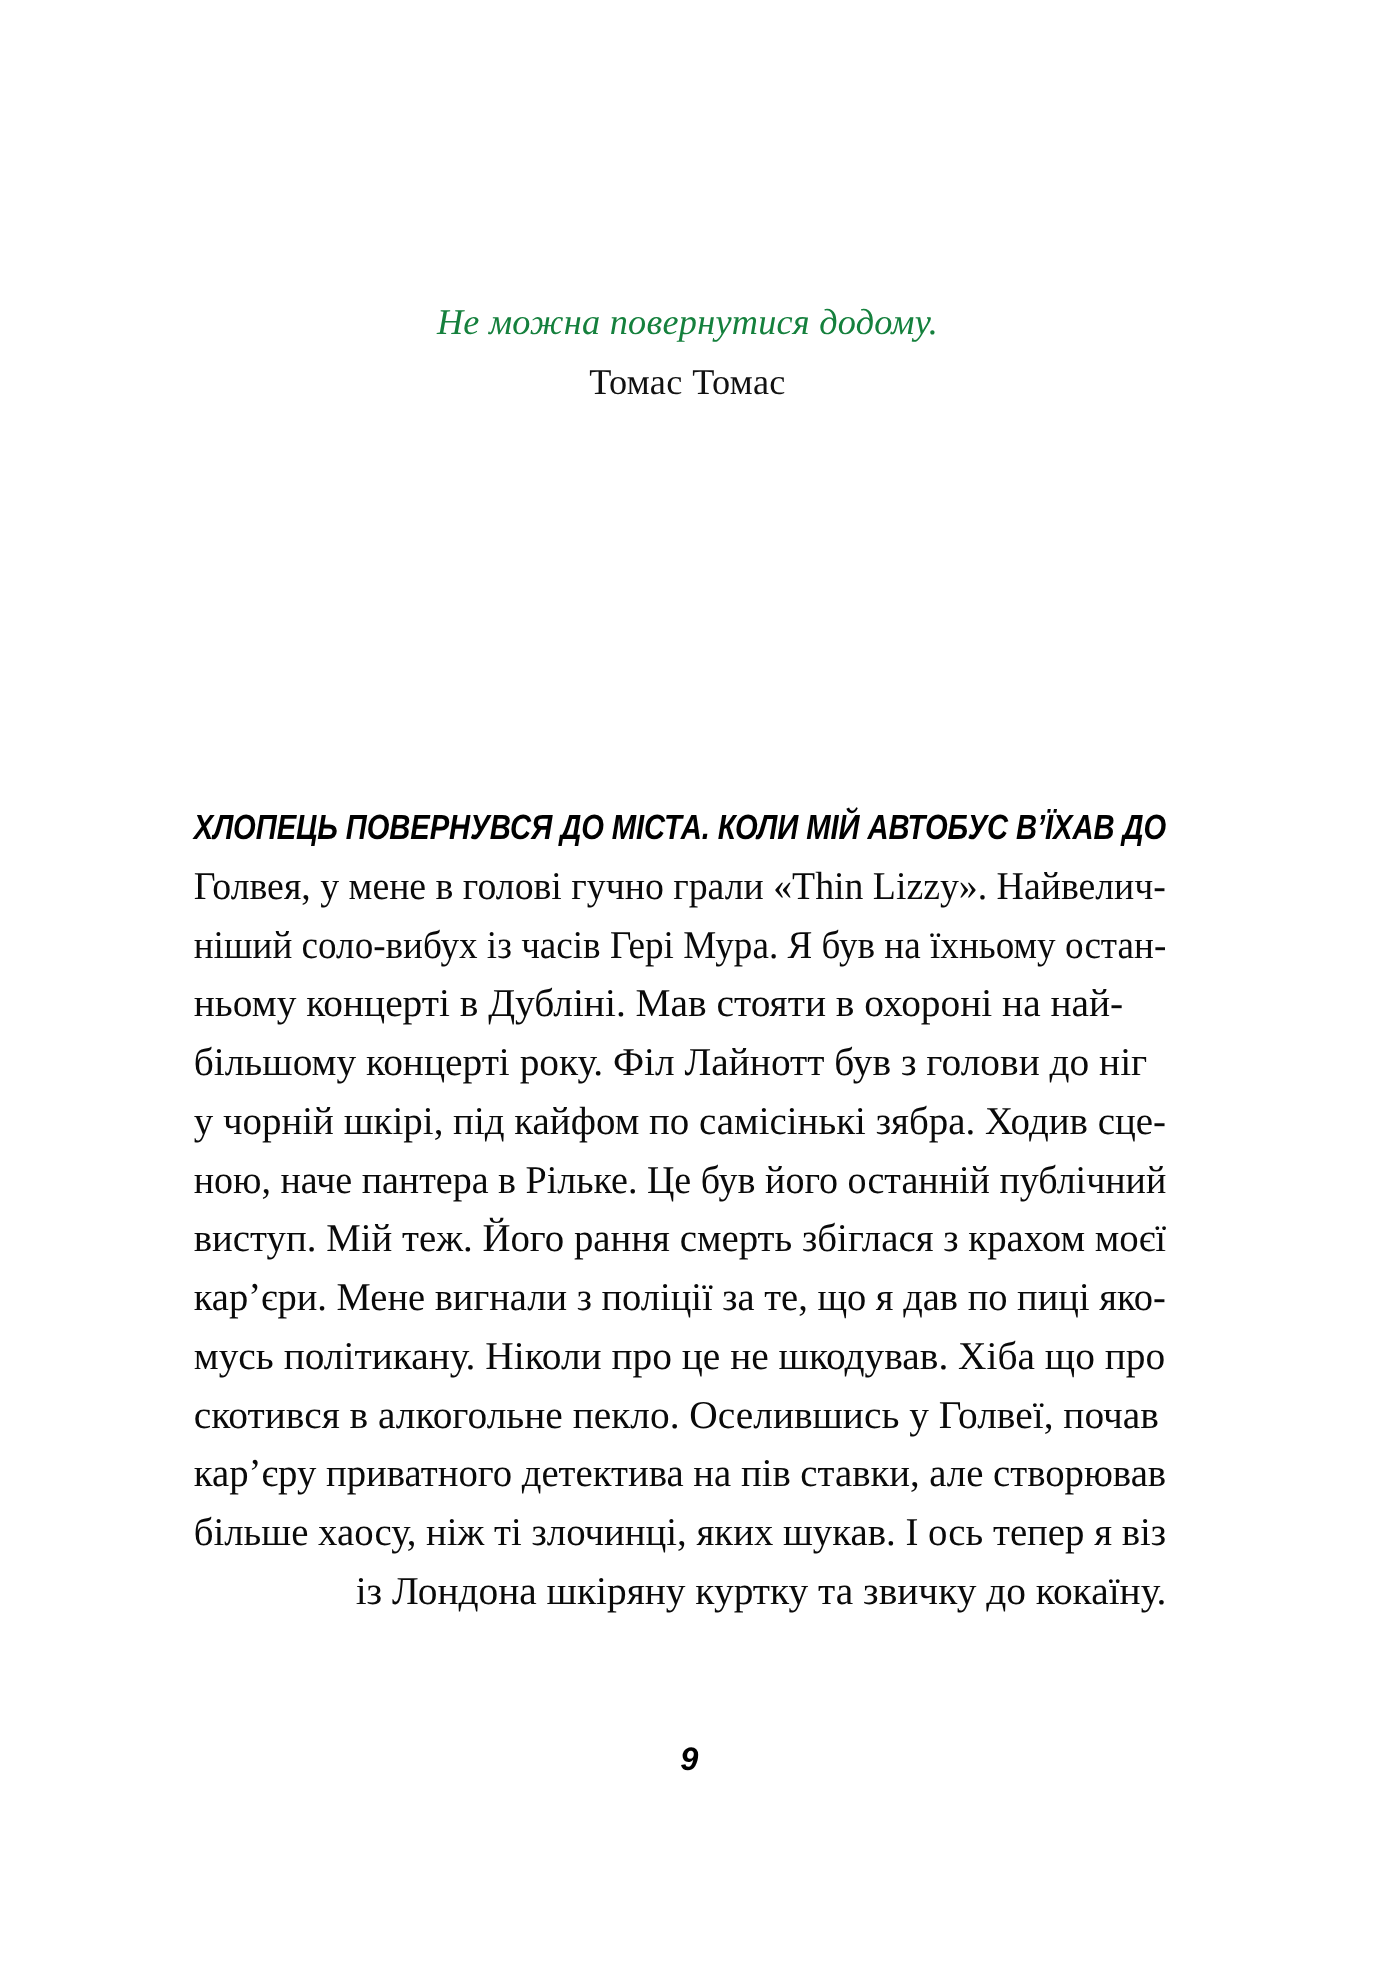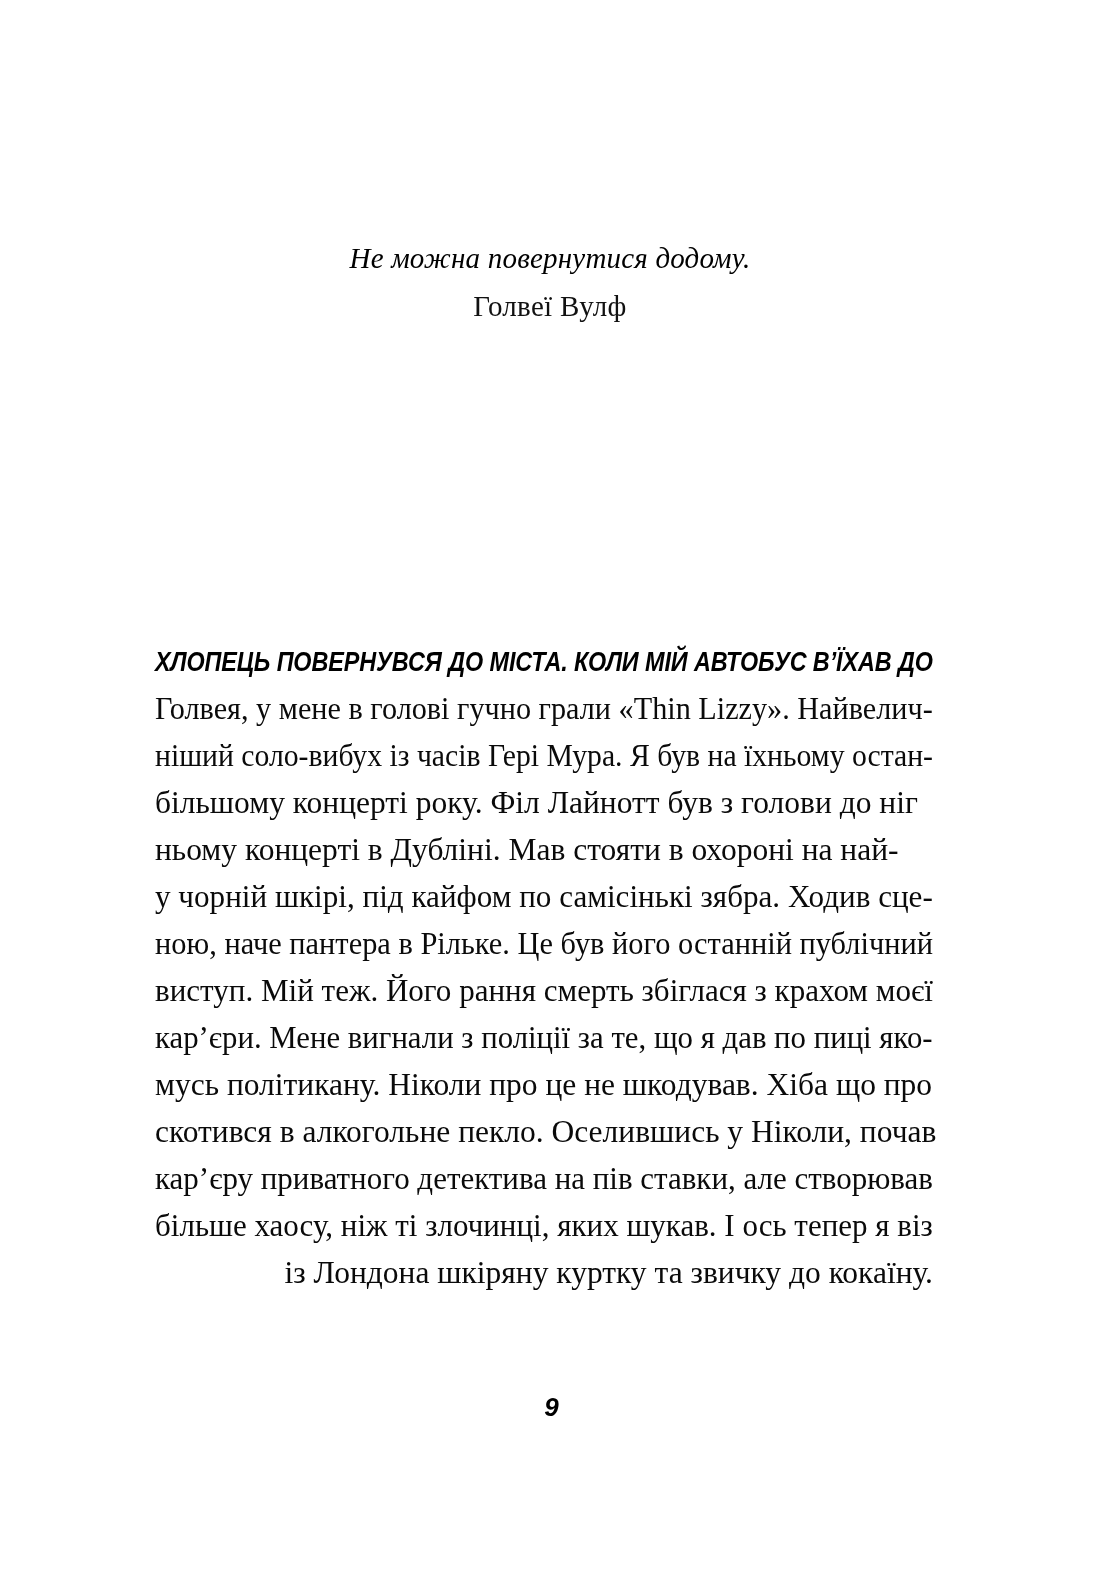--- a/index.html
+++ b/index.html
@@ -25,21 +25,21 @@
     width: 500px;
     text-align: center;
   }
   .epigraph-quote {
     font-family: "Liberation Serif", serif;
     font-style: italic;
     font-size: 29px;
     line-height: 40px;
     letter-spacing: 0.2px;
     white-space: nowrap;
-    color: #000000;
+    color: #15803d;
   }
   .epigraph-author {
     font-family: "Liberation Serif", serif;
     font-style: normal;
     font-size: 29px;
     line-height: 40px;
     margin-top: 8px;
     letter-spacing: 0.3px;
     color: #111111;
   }
@@ -90,37 +90,37 @@
     color: #000000;
   }
 </style>
 </head>
 <body>
 
 <div class="page">
 
   <div class="epigraph">
     <div class="epigraph-quote">Не можна повернутися додому.</div>
-    <div class="epigraph-author">Голвеї Вулф</div>
+    <div class="epigraph-author">Томас Томас</div>
   </div>
 
   <div class="body-block">
 
     <div class="opening-line" style="transform: scaleX(0.834764); transform-origin: left center;">ХЛОПЕЦЬ ПОВЕРНУВСЯ ДО МІСТА. КОЛИ МІЙ АВТОБУС В’ЇХАВ ДО</div>
 
     <div class="body-line" style="transform: scaleX(0.959309); transform-origin: left center;">Голвея, у мене в голові гучно грали «Thin Lizzy». Найвелич-</div>
     <div class="body-line" style="transform: scaleX(0.94303); transform-origin: left center;">ніший соло-вибух із часів Гері Мура. Я був на їхньому остан-</div>
+    <div class="body-line">ньому концерті в Дубліні. Мав стояти в охороні на най-</div>
     <div class="body-line">більшому концерті року. Філ Лайнотт був з голови до ніг</div>
-    <div class="body-line">ньому концерті в Дубліні. Мав стояти в охороні на най-</div>
     <div class="body-line" style="transform: scaleX(0.988564); transform-origin: left center;">у чорній шкірі, під кайфом по самісінькі зябра. Ходив сце-</div>
     <div class="body-line" style="transform: scaleX(0.965261); transform-origin: left center;">ною, наче пантера в Рільке. Це був його останній публічний</div>
     <div class="body-line" style="transform: scaleX(0.986058); transform-origin: left center;">виступ. Мій теж. Його рання смерть збіглася з крахом моєї</div>
     <div class="body-line" style="transform: scaleX(0.977387); transform-origin: left center;">кар’єри. Мене вигнали з поліції за те, що я дав по пиці яко-</div>
     <div class="body-line">мусь політикану. Ніколи про це не шкодував. Хіба що про</div>
-    <div class="body-line">скотився в алкогольне пекло. Оселившись у Ніколи, почав</div>
+    <div class="body-line">скотився в алкогольне пекло. Оселившись у Голвеї, почав</div>
     <div class="body-line" style="transform: scaleX(0.983565); transform-origin: left center;">кар’єру приватного детектива на пів ставки, але створював</div>
     <div class="body-line" style="transform: scaleX(0.98481); transform-origin: left center;">більше хаосу, ніж ті злочинці, яких шукав. І ось тепер я віз</div>
     <div class="body-line last">із Лондона шкіряну куртку та звичку до кокаїну.</div>
 
   </div>
 
   <div class="folio">9</div>
 
 </div>
 

